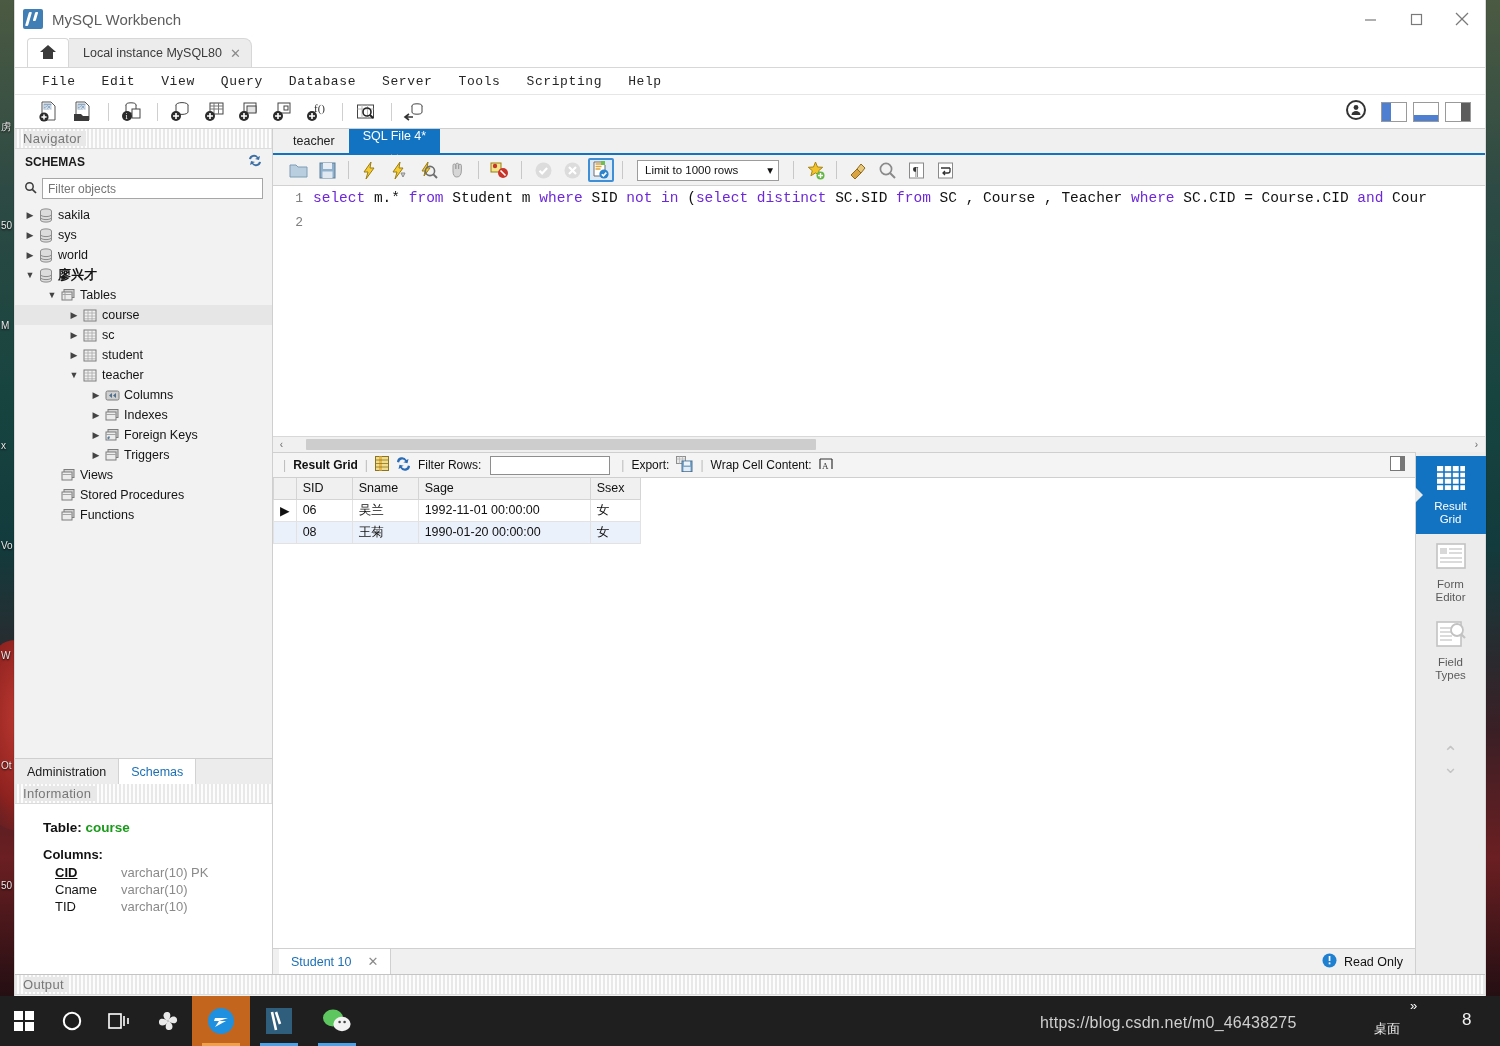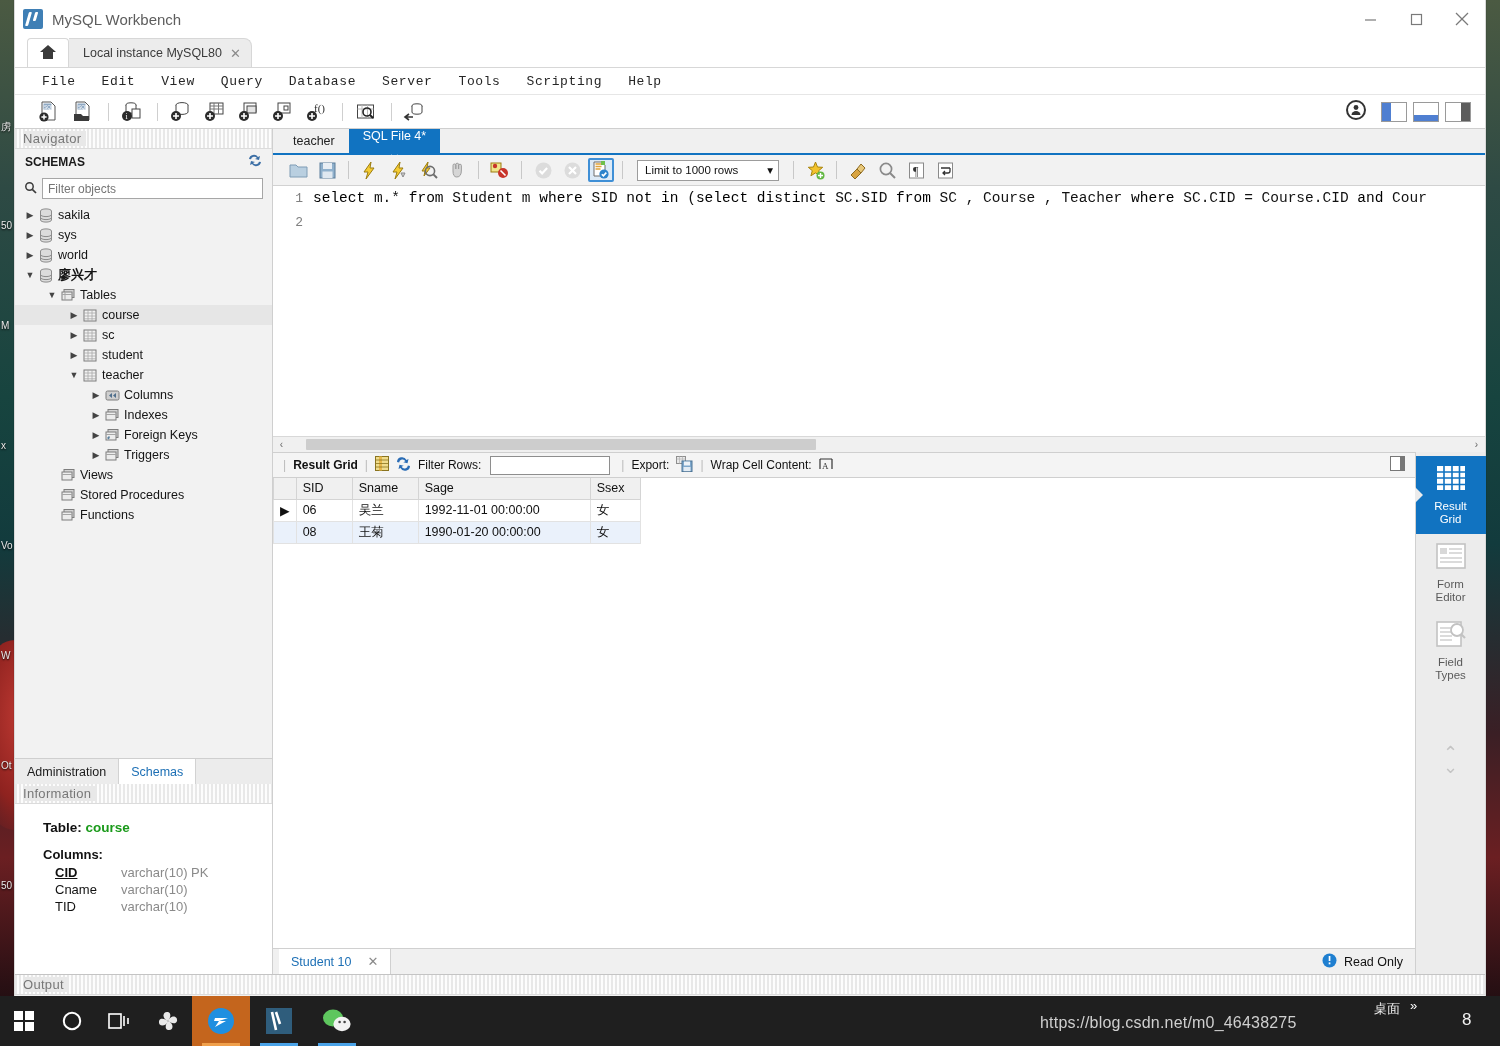--- a/index.html
+++ b/index.html
@@ -167,21 +167,21 @@
   #limit-box { width: 142px; height: 21px; background: #fff; border: 1px solid #9c9c9c;
     display: flex; align-items: center; justify-content: space-between;
     padding: 0 5px 0 7px; font-size: 11.5px; color: #111; margin: 0 6px; }
 
   #code-area { height: 250px; background: #fff; position: relative;
     font-family: "Liberation Mono", monospace; font-size: 14.5px; }
   .codeline { display: flex; height: 24px; align-items: center; }
   .gutter { width: 40px; text-align: right; padding-right: 10px; color: #808080;
     font-size: 13px; flex: none; }
   .codetext { white-space: pre; overflow: hidden; }
-  .kw { color: #000000; }
+  .kw { color: #6d28d9; }
   .pl { color: #111; }
 
   #hscroll { height: 16px; background: #f0f0f0; border-top: 1px solid #d8d8d8;
     display: flex; align-items: center; }
   .hsarrow { width: 17px; text-align: center; color: #666; font-size: 10px; }
   #hsthumb { height: 11px; background: #cdcdcd; border-radius: 1px; }
 
   
   #rg-toolbar { height: 26px; background: #f4f4f4; border-top: 1px solid #cfcfcf;
     border-bottom: 1px solid #cfcfcf; display: flex; align-items: center;
@@ -249,21 +249,21 @@
   #search-go { width: 90px; background: #0b7ad6; color: #fff; display: flex;
     align-items: center; justify-content: center; font-size: 14px; }
   .app-tile { width: 58px; height: 50px; display: flex; align-items: center;
     justify-content: center; position: relative; }
   .app-tile.act { background: #c4651d; }
   .app-tile .ul { position: absolute; bottom: 0; left: 10px; right: 10px; height: 3px; }
   #tray { margin-left: auto; display: flex; align-items: center; gap: 10px;
     padding-right: 14px; color: #e6e6e6; font-size: 13px; }
   #watermark { position: absolute; left: 1040px; bottom: 14px; color: #cfcfcf;
     font-size: 16px; letter-spacing: .2px; }
-  #wm-desk { position: absolute; left: 1374px; bottom: 28px; color: #f0f0f0; font-size: 13px; }
+  #wm-desk { position: absolute; left: 1374px; bottom: 8px; color: #f0f0f0; font-size: 13px; }
   #wm-chev { position: absolute; left: 1410px; bottom: 33px; color: #fff; font-size: 13px; }
   #wm-8 { position: absolute; left: 1462px; bottom: 16px; color: #f2f2f2; font-size: 17px; }
 </style>
 </head>
 <body>
 
 <div id="desktop">
   <div class="blob"></div>
   <div class="dicon" style="top:120px">虏</div>
   <div class="dicon" style="top:220px">50</div>

